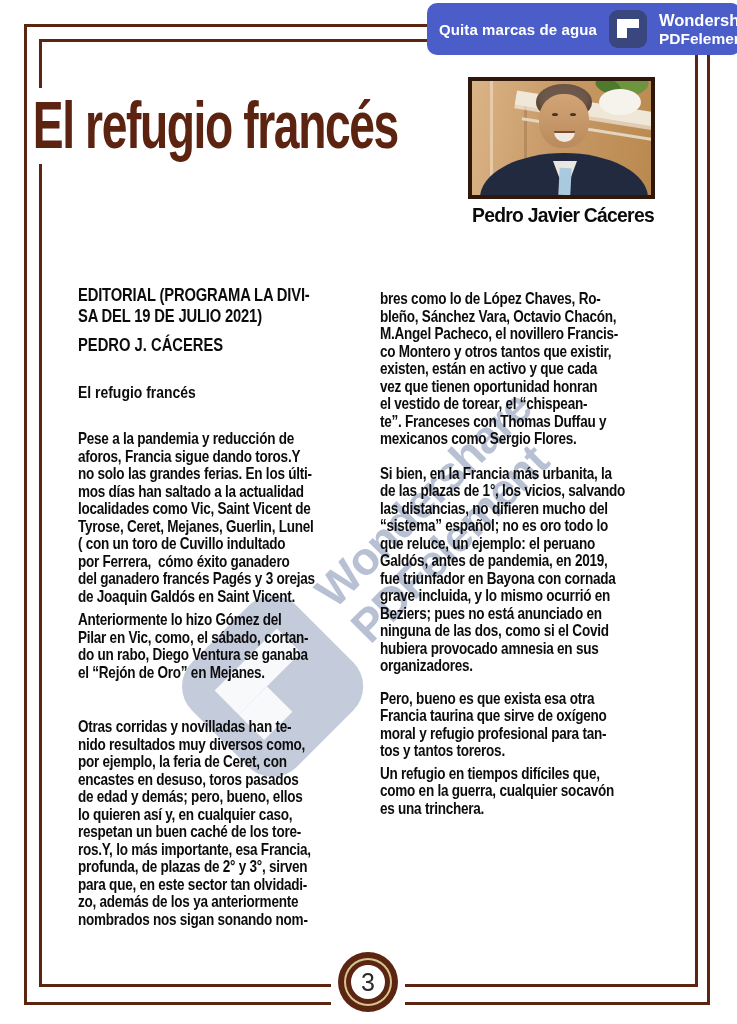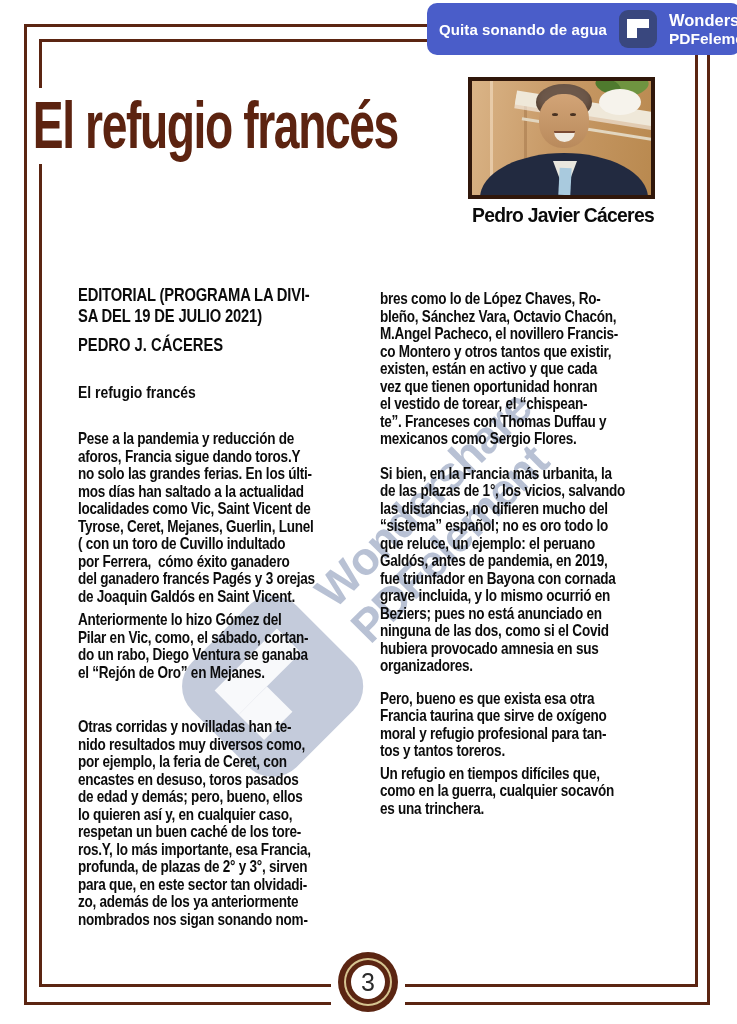--- a/index.html
+++ b/index.html
@@ -194,21 +194,21 @@
 como en la guerra, cualquier socavón
 es una trinchera.</div>
   </div>
 
   <div class="circle-gap"></div>
   <div class="page-circle">
     <div class="inner">3</div>
   </div>
 
   <div class="banner">
-    <span class="banner-label">Quita sonando de agua</span>
+    <span class="banner-label">Quita marcas de agua</span>
     <div class="banner-logo">
       <div class="g1"></div>
       <div class="g2"></div>
     </div>
     <div class="brand">
       <div class="l1">Wondershare</div>
       <div class="l2">PDFelement</div>
     </div>
   </div>
 

